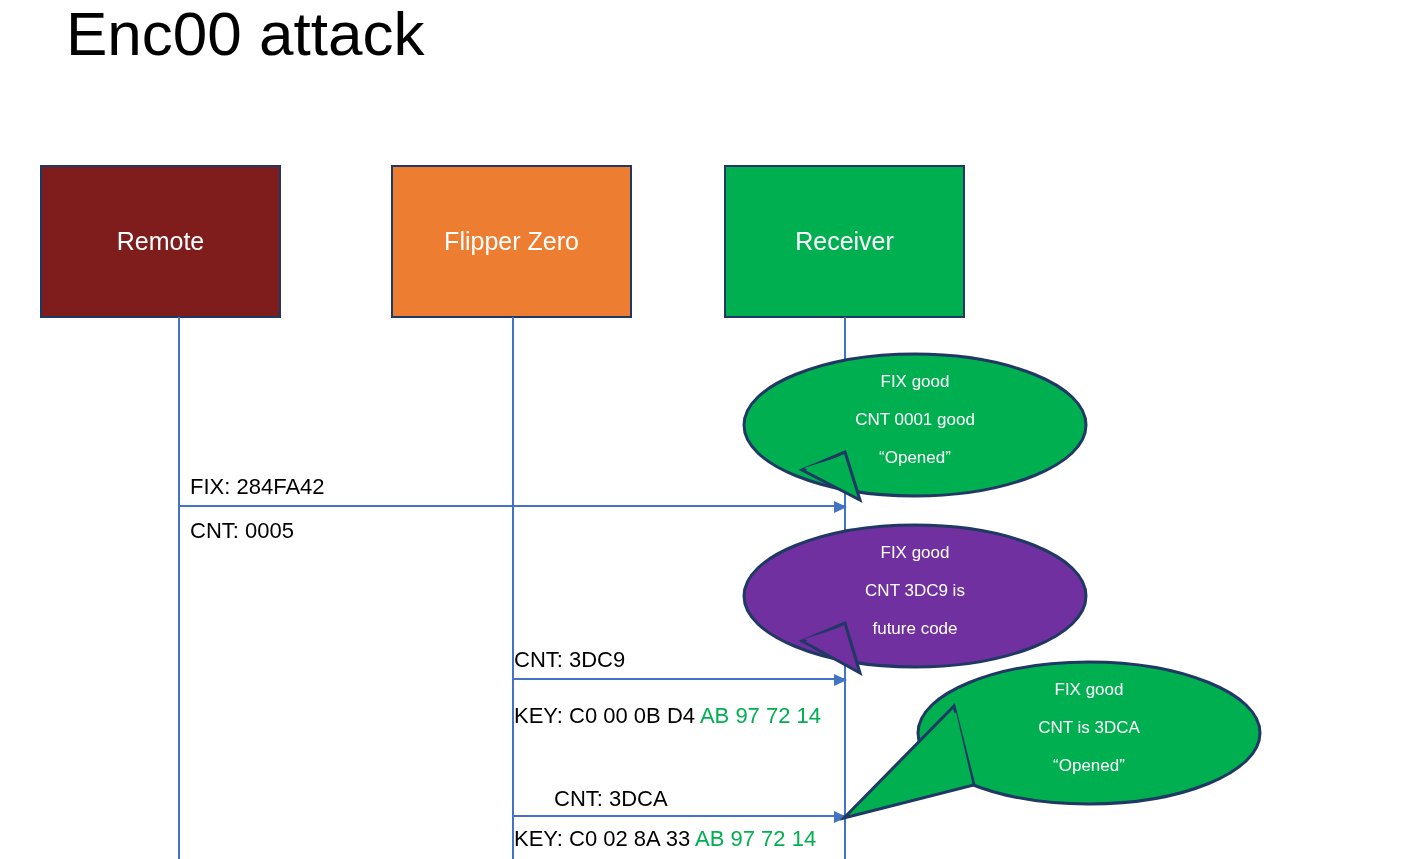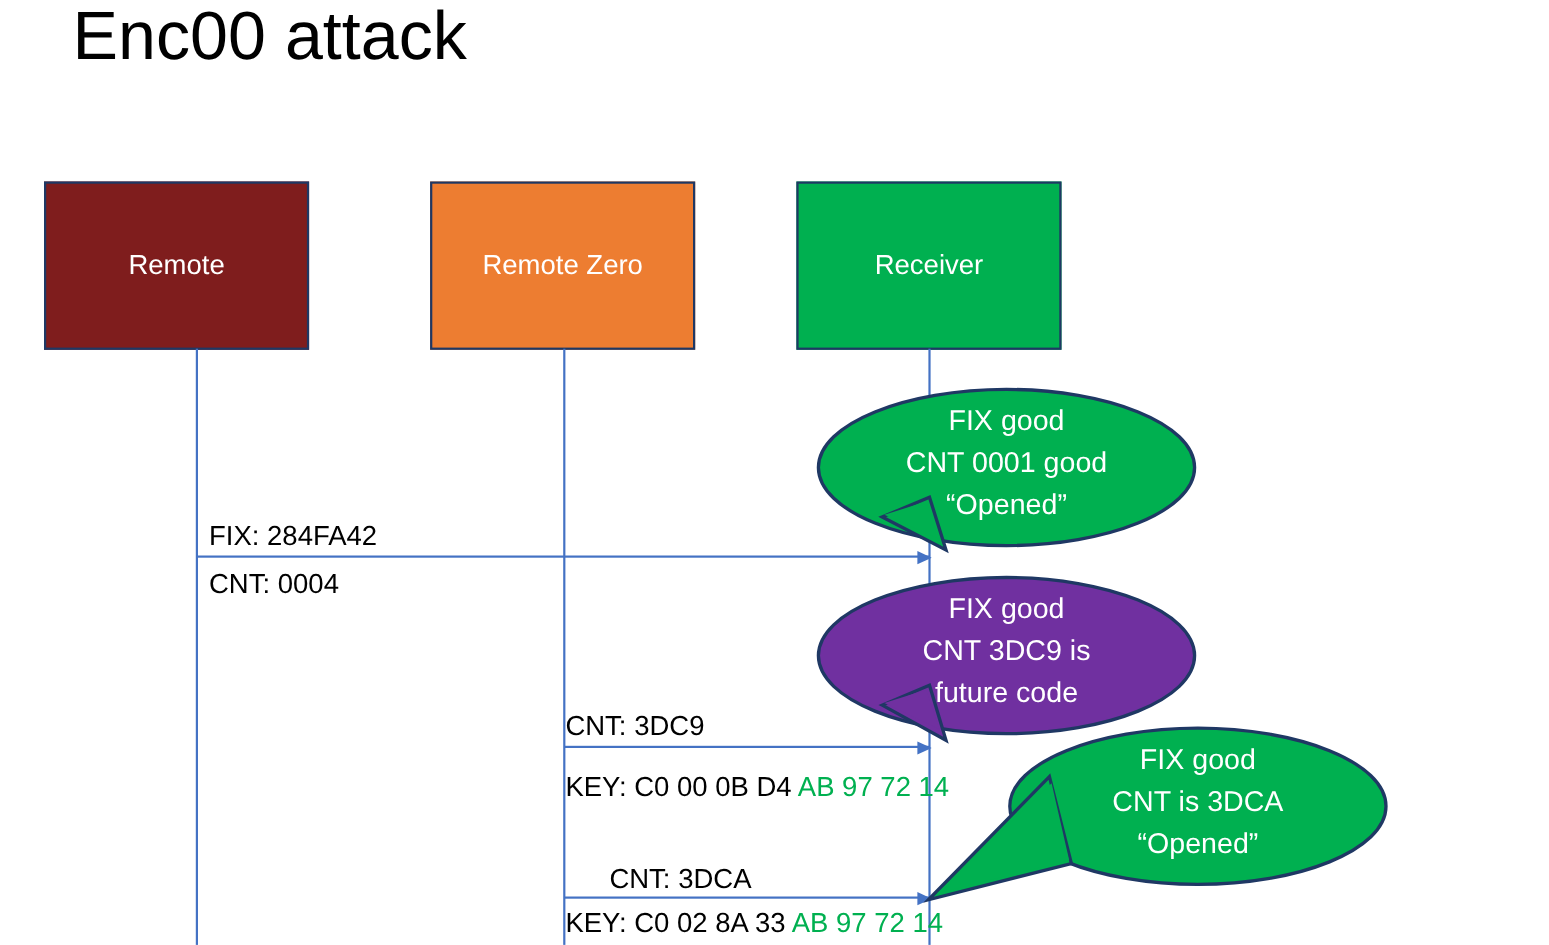--- a/index.html
+++ b/index.html
@@ -71,21 +71,21 @@
     border-bottom: 6px solid transparent;
     border-left: 13px solid #4472C4;
   }
   #arrow-1 { left: 179px; top: 505px; width: 666px; }
   #arrow-2 { left: 513px; top: 678px; width: 332px; }
   #arrow-3 { left: 513px; top: 815px; width: 332px; }
 
   
   .msg-text {
     position: absolute;
-    font-size: 25px;
+    font-size: 22px;
     color: #000000;
     white-space: nowrap;
     line-height: 38px;
   }
   .key-red   { color: #FF0000; font-weight: bold; }
   .key-green { color: #00B050; font-weight: bold; }
   .key-black { color: #000000; }
   .key-green-reg { color: #00B050; }
 
   #msg1-fix  { left: 190px; top: 468px; }
@@ -101,21 +101,21 @@
     position: absolute;
   }
   .callout svg { display: block; overflow: visible; }
   .callout-text {
     position: absolute;
     left: 0;
     top: 0;
     width: 100%;
     text-align: center;
     color: #ffffff;
-    font-size: 26px;
+    font-size: 17px;
     line-height: 38px;
     pointer-events: none;
   }
   #callout-1 { left: 742px; top: 352px; width: 346px; height: 150px; }
   #callout-2 { left: 742px; top: 523px; width: 346px; height: 150px; }
   #callout-3 { left: 916px; top: 660px; width: 346px; height: 150px; }
   #callout-1 .callout-text { padding-top: 11px; }
   #callout-2 .callout-text { padding-top: 11px; }
   #callout-3 .callout-text { padding-top: 11px; }
 </style>
@@ -123,36 +123,36 @@
 <body>
 
 <div id="canvas">
 
   <div id="title">Enc00 attack</div>
 
   <div class="actor-box" id="actor-remote">
     <span>Remote</span>
   </div>
   <div class="actor-box" id="actor-flipper">
-    <span>Remote Zero</span>
+    <span>Flipper Zero</span>
   </div>
   <div class="actor-box" id="actor-receiver">
     <span>Receiver</span>
   </div>
 
   <div class="lifeline" id="lifeline-remote"></div>
   <div class="lifeline" id="lifeline-flipper"></div>
   <div class="lifeline" id="lifeline-receiver"></div>
 
   <div class="msg-arrow" id="arrow-1"></div>
   <div class="msg-arrow" id="arrow-2"></div>
   <div class="msg-arrow" id="arrow-3"></div>
 
   <div class="msg-text" id="msg1-fix">FIX: 284FA42</div>
-  <div class="msg-text" id="msg1-cnt">CNT: 0004</div>
+  <div class="msg-text" id="msg1-cnt">CNT: 0005</div>
 
   <div class="msg-text" id="msg2-cnt">CNT: 3DC9</div>
   <div class="msg-text" id="msg2-key">
     <span class="key-black">KEY: </span><span class="key-black">C0 00 0B D4 </span><span class="key-green-reg">AB 97 72 14</span>
   </div>
 
   <div class="msg-text" id="msg3-cnt">CNT: 3DCA</div>
   <div class="msg-text" id="msg3-key">
     <span class="key-black">KEY: </span><span class="key-black">C0 02 8A 33 </span><span class="key-green-reg">AB 97 72 14</span>
   </div>

